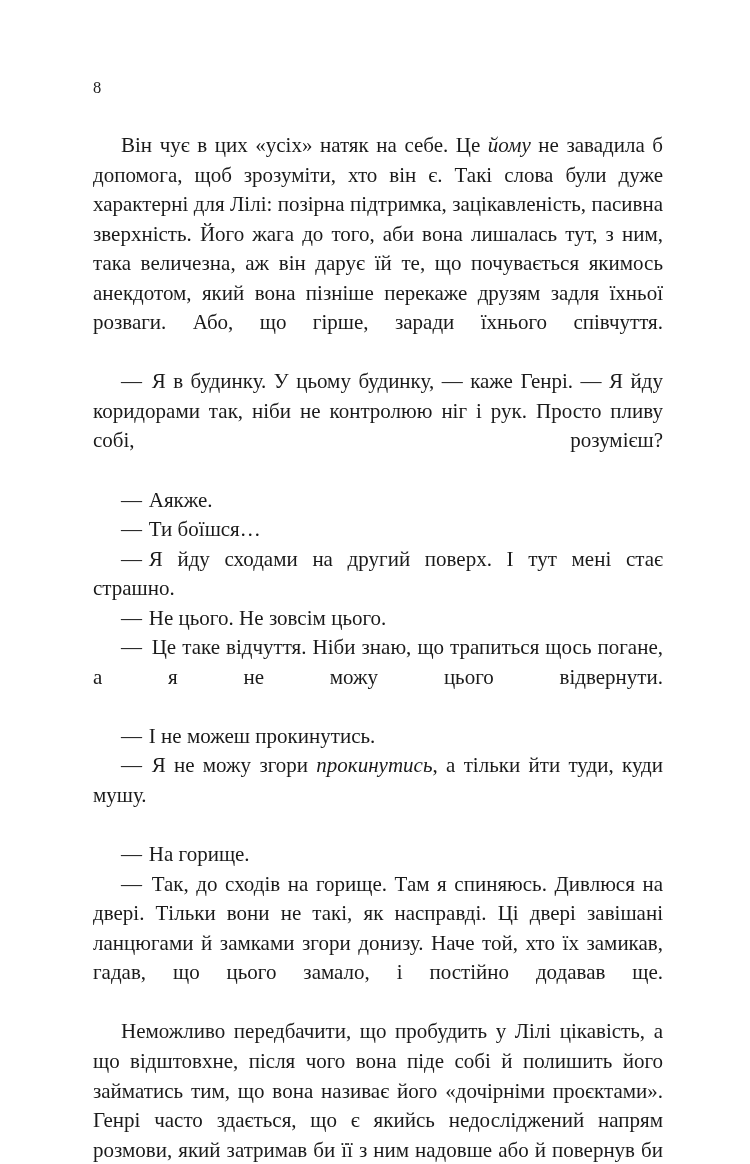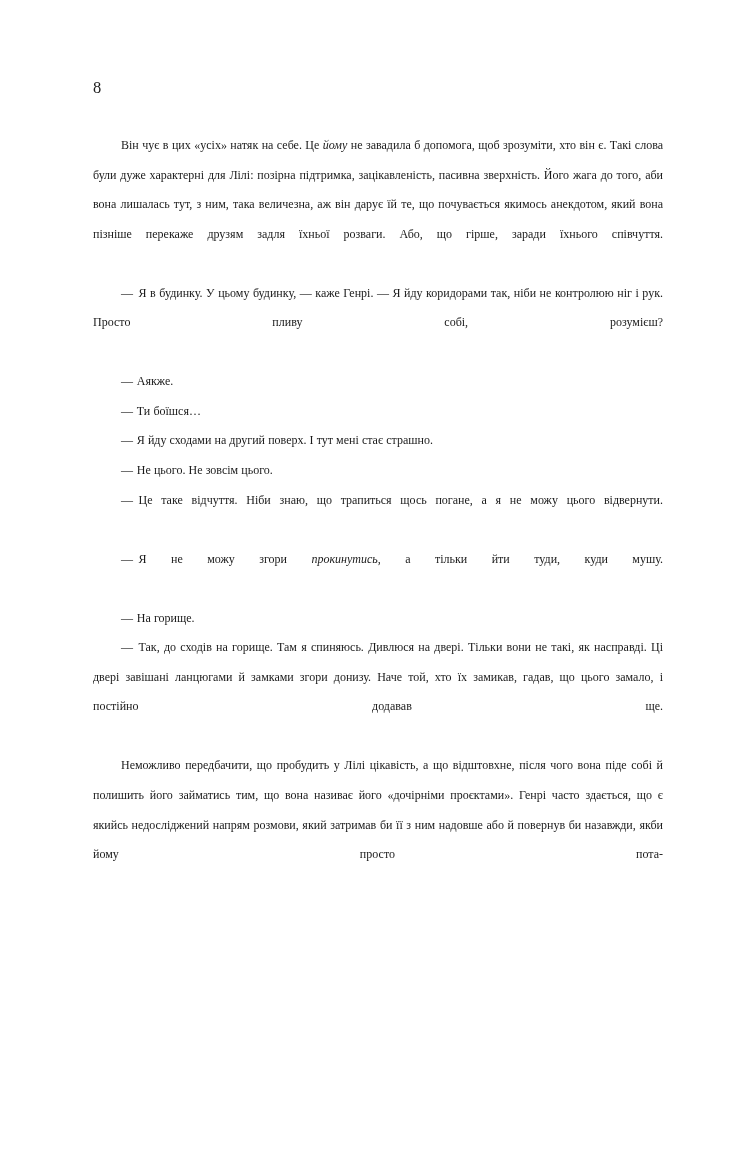--- a/index.html
+++ b/index.html
@@ -43,21 +43,21 @@
   #textblock {
     position: absolute;
     left: 93px;
     top: 131px;
     width: 570px;
   }
 
   p.para {
     margin: 0;
     padding: 0;
-    font-size: 12px;
+    font-size: 21px;
     line-height: 29.55px;
     text-align: justify;
     text-justify: inter-word;
     text-indent: 28px;
     hyphens: manual;
     word-spacing: 0.1px;
     color: #1a1a1a;
   }
 
   
@@ -107,20 +107,21 @@
 
     <p class="para dialogue nostretch"><span>—</span><span class="dash-gap"></span><span>Ти боїшся…</span></p>
 
     <p class="para dialogue nostretch"><span>—</span><span class="dash-gap"></span><span>Я йду сходами на другий поверх. І тут мені стає страшно.</span></p>
 
     <p class="para dialogue nostretch"><span>—</span><span class="dash-gap"></span><span>Не цього. Не зовсім цього.</span></p>
 
 
     <p class="para dialogue"><span>—</span><span class="dash-gap-wide"></span><span>Це таке відчуття. Ніби знаю, що трапиться щось погане, а я не можу цього відвернути.</span></p>
 
+    <p class="para dialogue nostretch"><span>—</span><span class="dash-gap"></span><span>І не можеш прокинутись.</span></p>
 
     <p class="para dialogue"><span>—</span><span class="dash-gap-wide"></span><span>Я не можу згори </span><span class="it">прокинутись</span><span>, а тільки йти туди, куди мушу.</span></p>
 
     <p class="para dialogue nostretch"><span>—</span><span class="dash-gap"></span><span>На горище.</span></p>
 
     <p class="para dialogue"><span>—</span><span class="dash-gap-wide"></span><span>Так, до сходів на горище. Там я спиняюсь. Дивлюся на двері. Тільки вони не такі, як насправді. Ці двері завішані ланцюгами й замками згори донизу. Наче той, хто їх замикав, гадав, що цього замало, і постійно додавав ще.</span></p>
 
     <p class="para"><span>Неможливо передбачити, що пробудить у Лілі цікавість, а що відштовхне, після чого вона піде собі й полишить його займатись тим, що вона називає його «дочірніми проєктами». Генрі часто здається, що є якийсь недосліджений напрям розмови, який затримав би її з ним надовше або й повернув би назавжди, якби йому просто пота-</span></p>
 
   </div>

